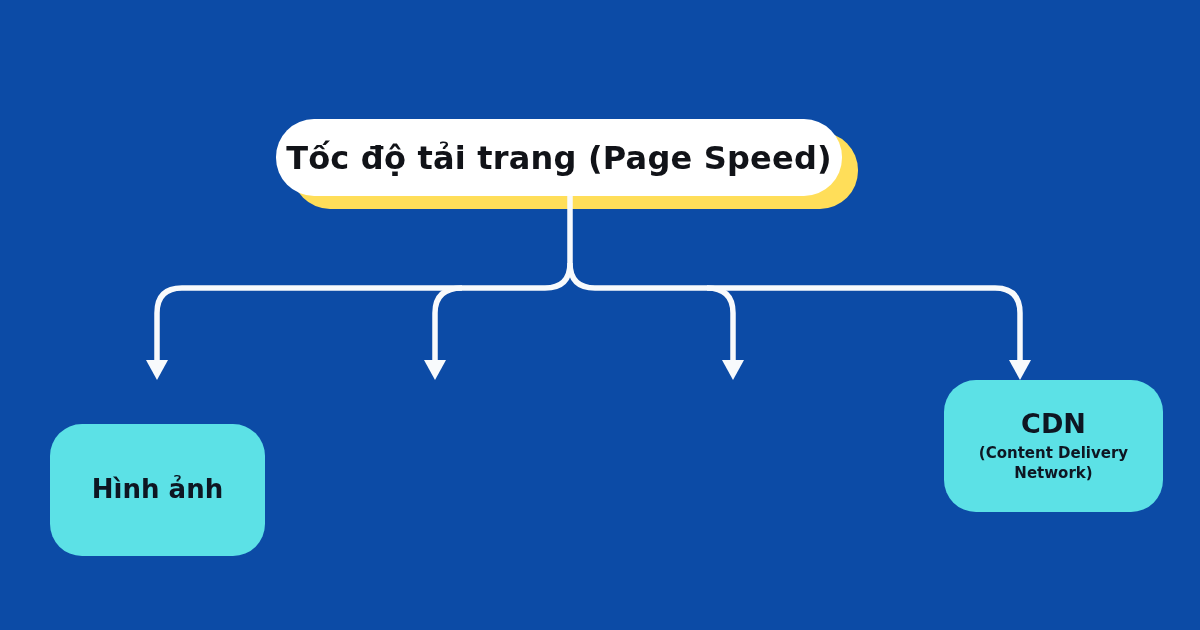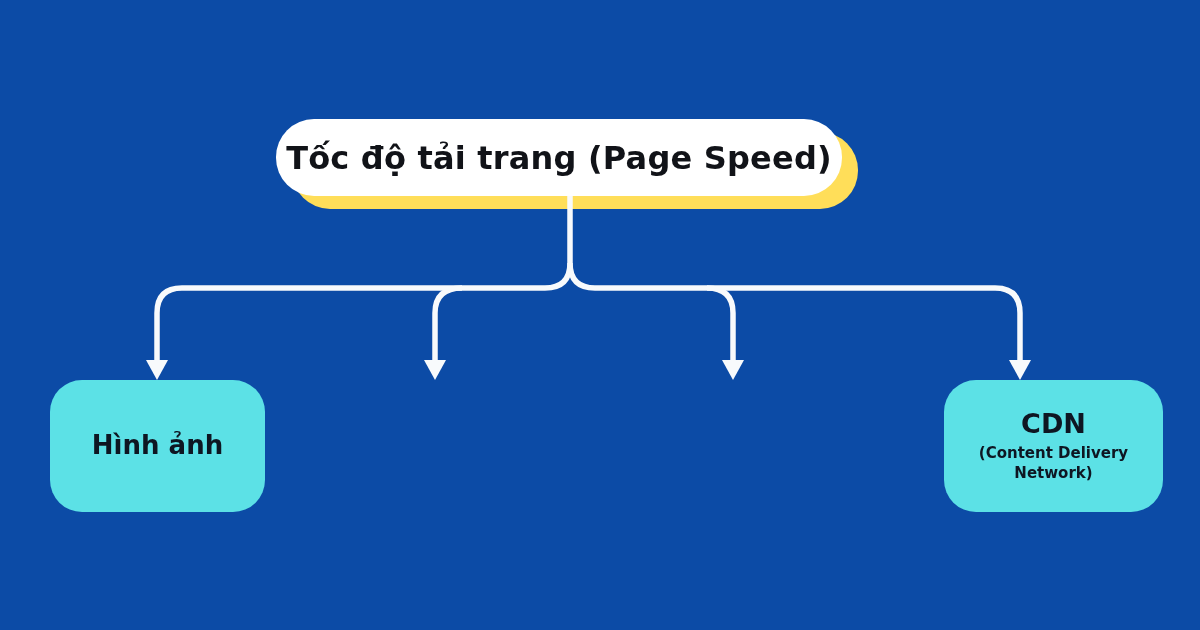--- a/index.html
+++ b/index.html
@@ -51,21 +51,21 @@
     text-align:center;padding:0 10px;
   }
   .node .node-label{
     font-size:26px;font-weight:700;color:var(--text);
     line-height:1.3;white-space:pre-line;
   }
   .node .node-sublabel{
     font-size:15px;font-weight:700;color:var(--text);
     line-height:1.35;margin-top:4px;max-width:200px;
   }
-  .node-1{left:50px;width:215px;}
+  .node-1{left:50px;width:215px;margin-top:44px;}
   .node-2{left:328px;width:214px;}
   .node-3{left:611px;width:247px;}
   .node-4{left:944px;width:219px;}
   .node-4 .node-label{font-size:27px;line-height:1.1;}
 </style>
 </head>
 <body>
 
 <div class="canvas">
 

